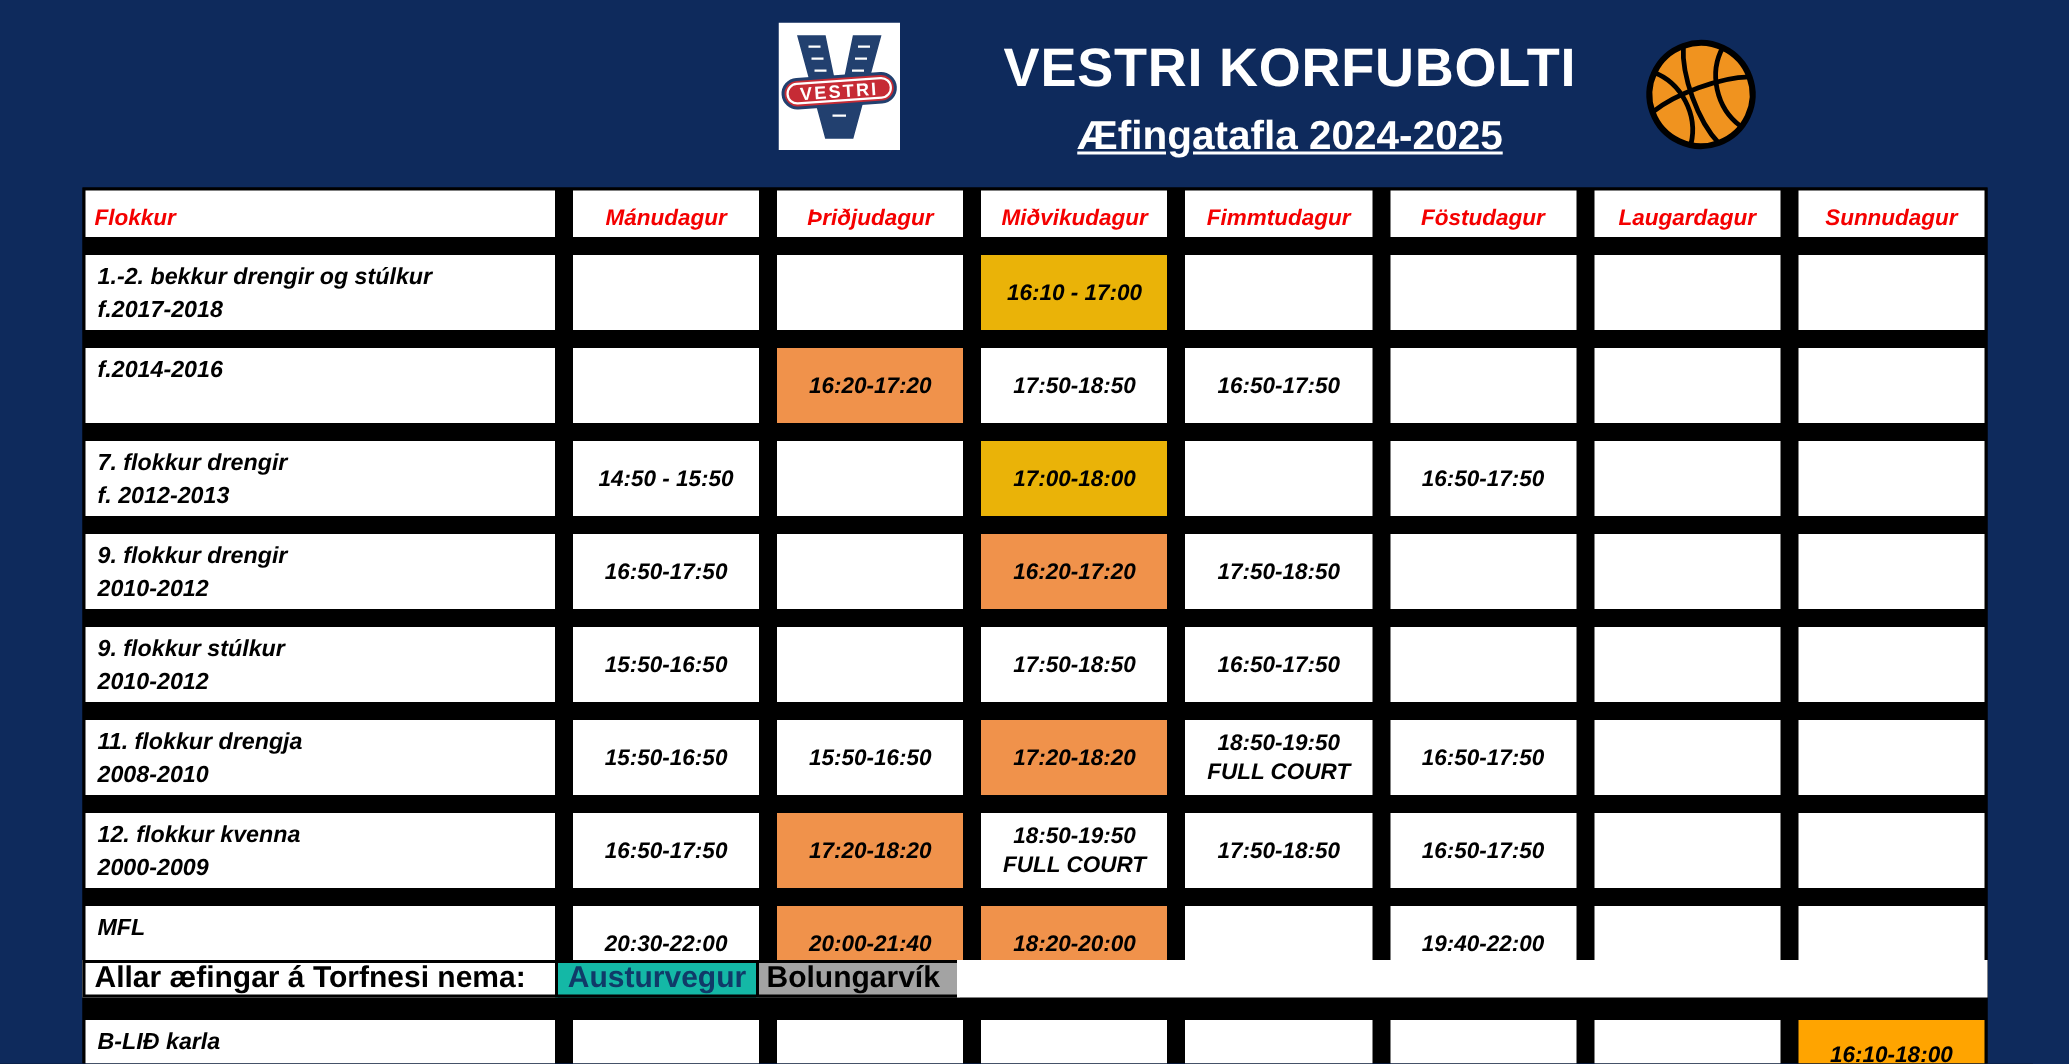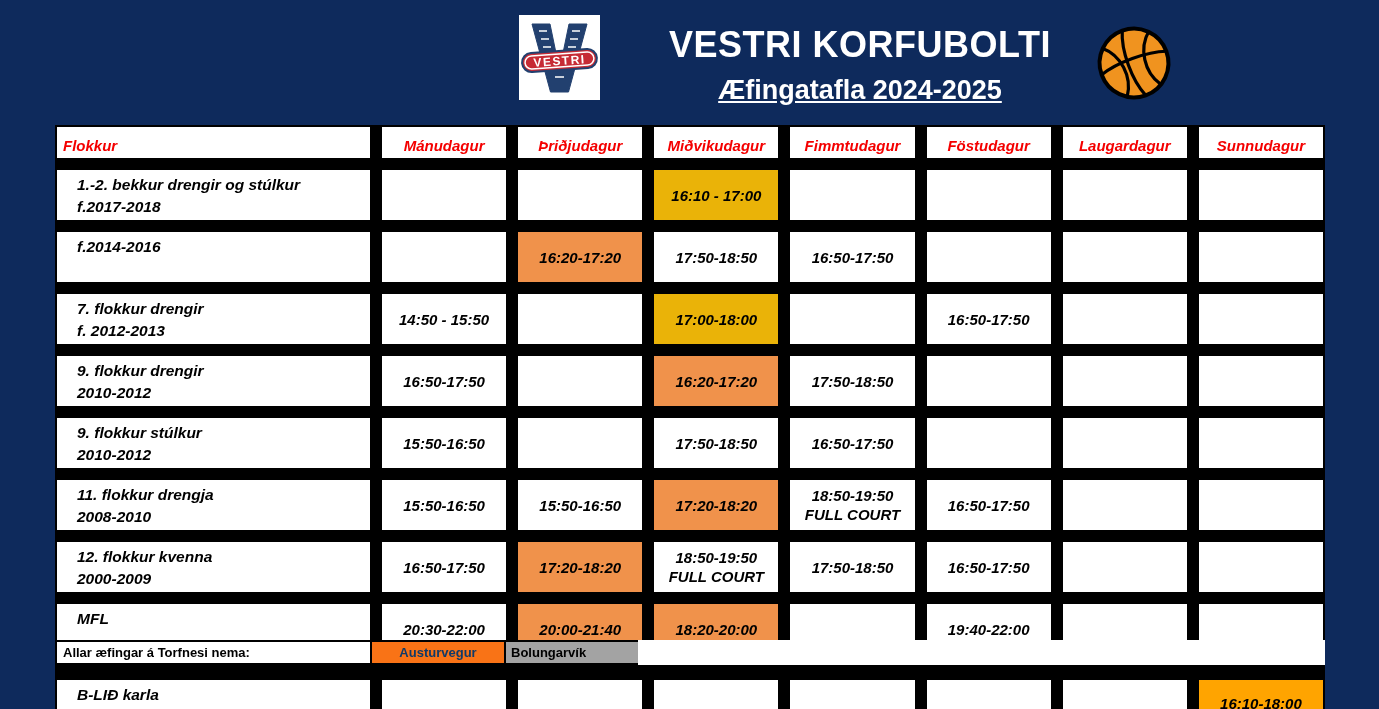--- a/index.html
+++ b/index.html
@@ -16,33 +16,33 @@
   
   .tbl{position:absolute;left:55px;top:125px;width:1270px;box-sizing:border-box;
        display:grid;grid-template-columns:313px repeat(7,1fr);
        grid-template-rows:31px repeat(8,50px) 2px 46px;
        gap:12px;background:#000;border:2px solid #000;font-style:italic;}
   .cell{background:#fff;color:#000;display:flex;align-items:center;justify-content:center;
         font-size:15px;overflow:hidden;}
   .th{color:#f40000;align-items:flex-end;padding-bottom:4px;box-sizing:border-box;}
   .th-first{justify-content:flex-start;padding-left:6px;}
   .label-cell{flex-direction:column;align-items:flex-start;justify-content:flex-start;
-              padding:4px 8px 0 20px;box-sizing:border-box;font-size:15.5px;line-height:22px;text-align:right;}
+              padding:4px 8px 0 8px;box-sizing:border-box;font-size:15.5px;line-height:22px;text-align:right;}
   .td{flex-direction:column;line-height:19px;text-align:center;}
   .bg-cyan{background:#eab308;}
   .bg-orange{background:#f0924b;}
   .bg-bright{background:#ffa400;}
   .spacer{grid-column:1/-1;background:#000;}
 
   
   .footer{position:absolute;left:55px;top:640px;width:1270px;height:25px;display:flex;}
   .f-cell{box-sizing:border-box;border:2px solid #000;display:flex;align-items:center;
-          font-size:13px;color:#000;background:#fff;}
+          font-size:20px;color:#000;background:#fff;}
   .f-label{width:317px;padding-left:6px;}
-  .f-cyan{width:136px;margin-left:-2px;background:#f97316;justify-content:center;color:#103a68;}
+  .f-cyan{width:136px;margin-left:-2px;background:#14b8a6;justify-content:center;color:#103a68;}
   .f-orange{width:136px;margin-left:-2px;background:#a3a3a3;padding-left:5px;}
   .f-strip{flex:1;margin-left:-2px;background:#fff;border:none;}
 </style>
 </head>
 <body>
 
 <div class="page">
 
   <div class="logo-box">
     <svg width="81" height="85" viewBox="0 0 81 85">

